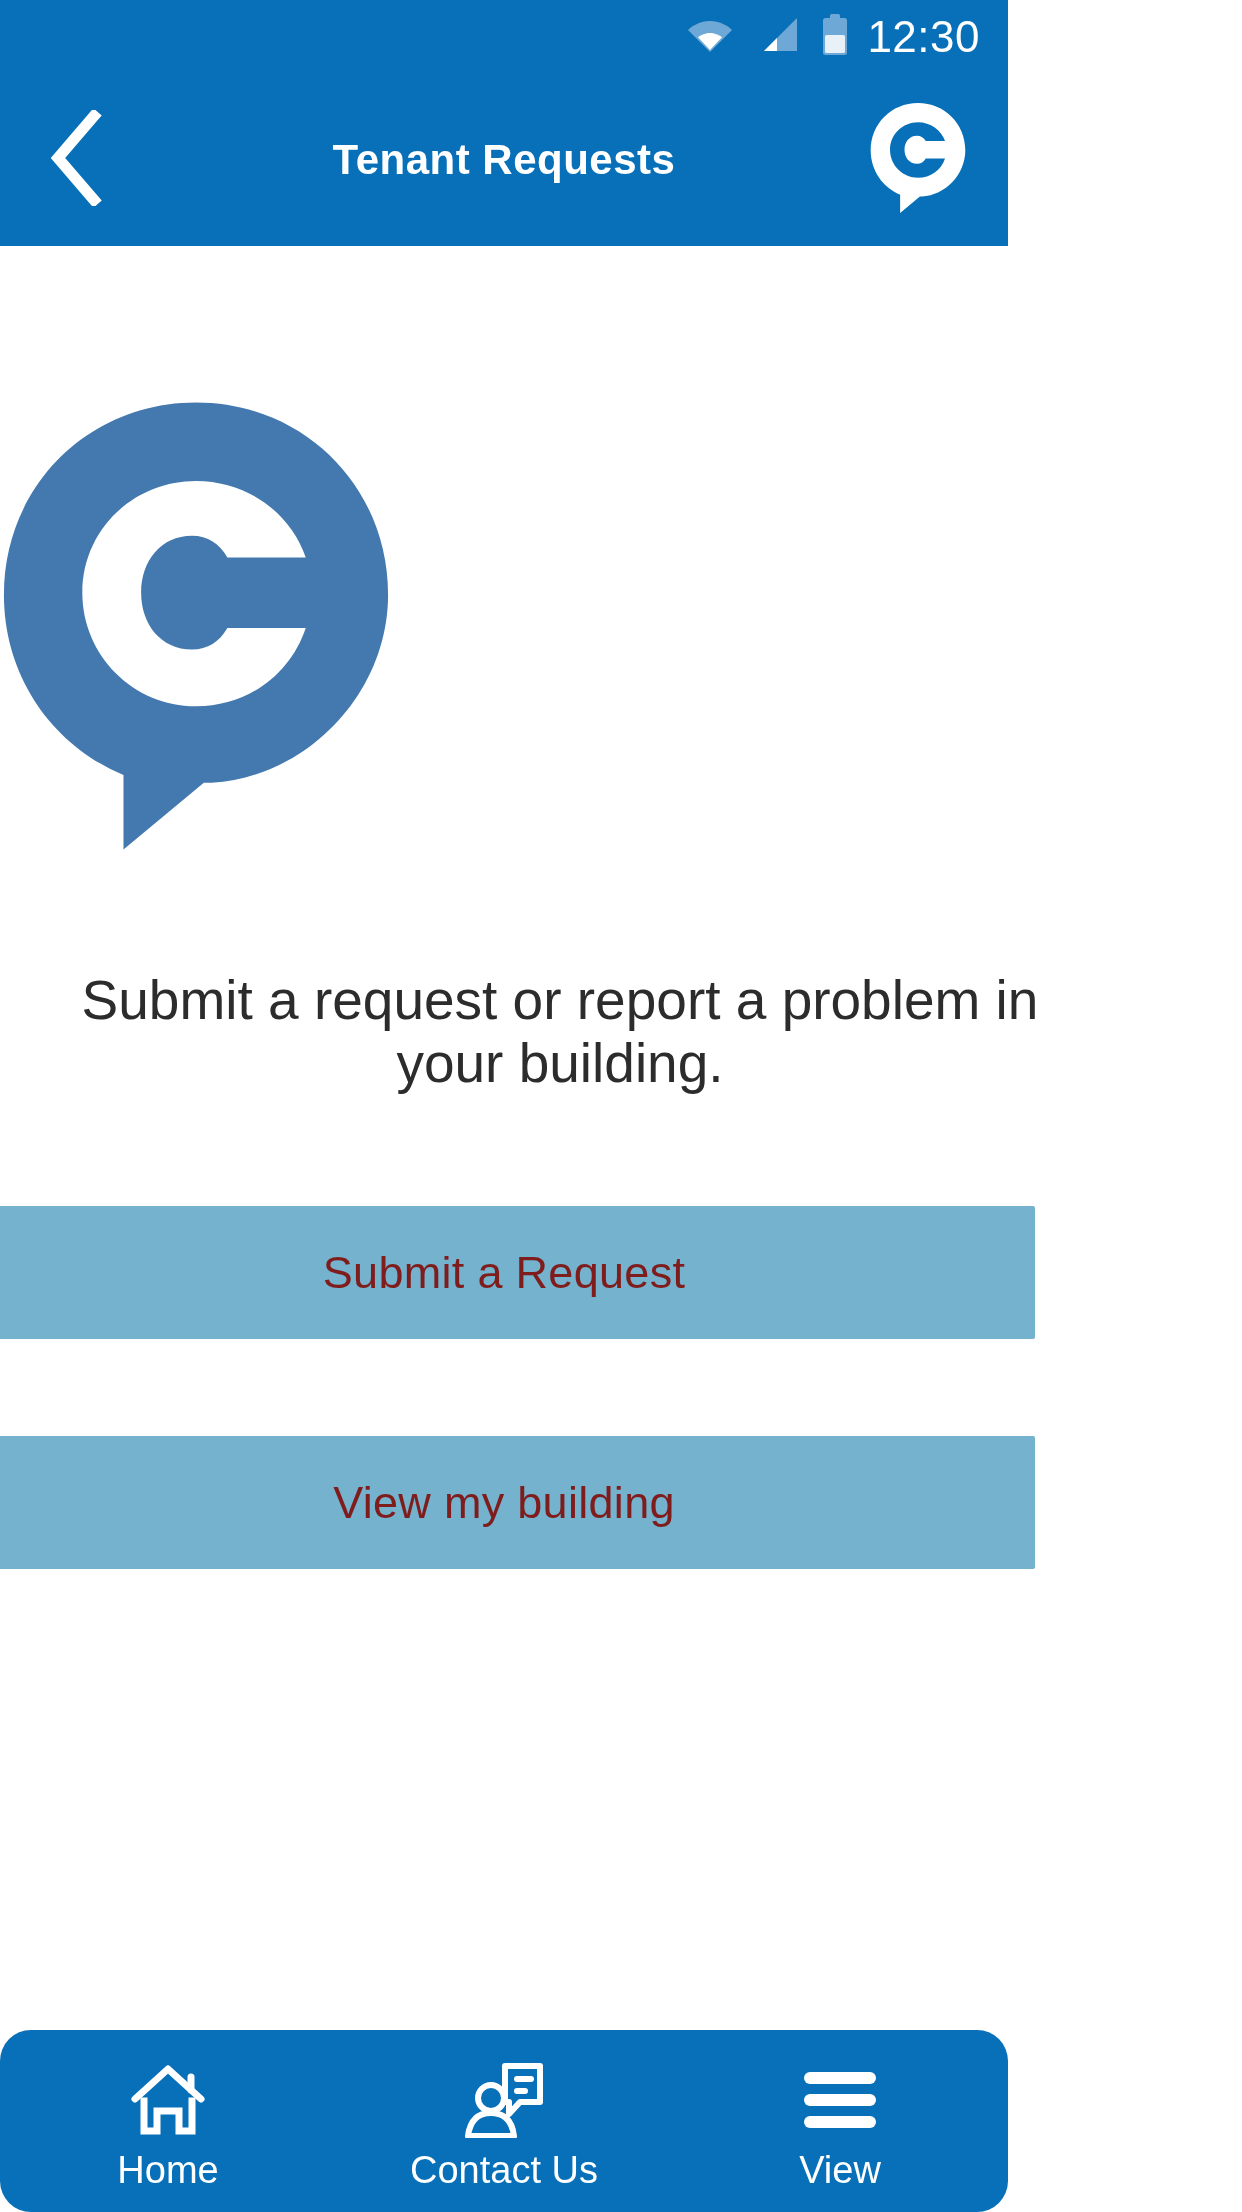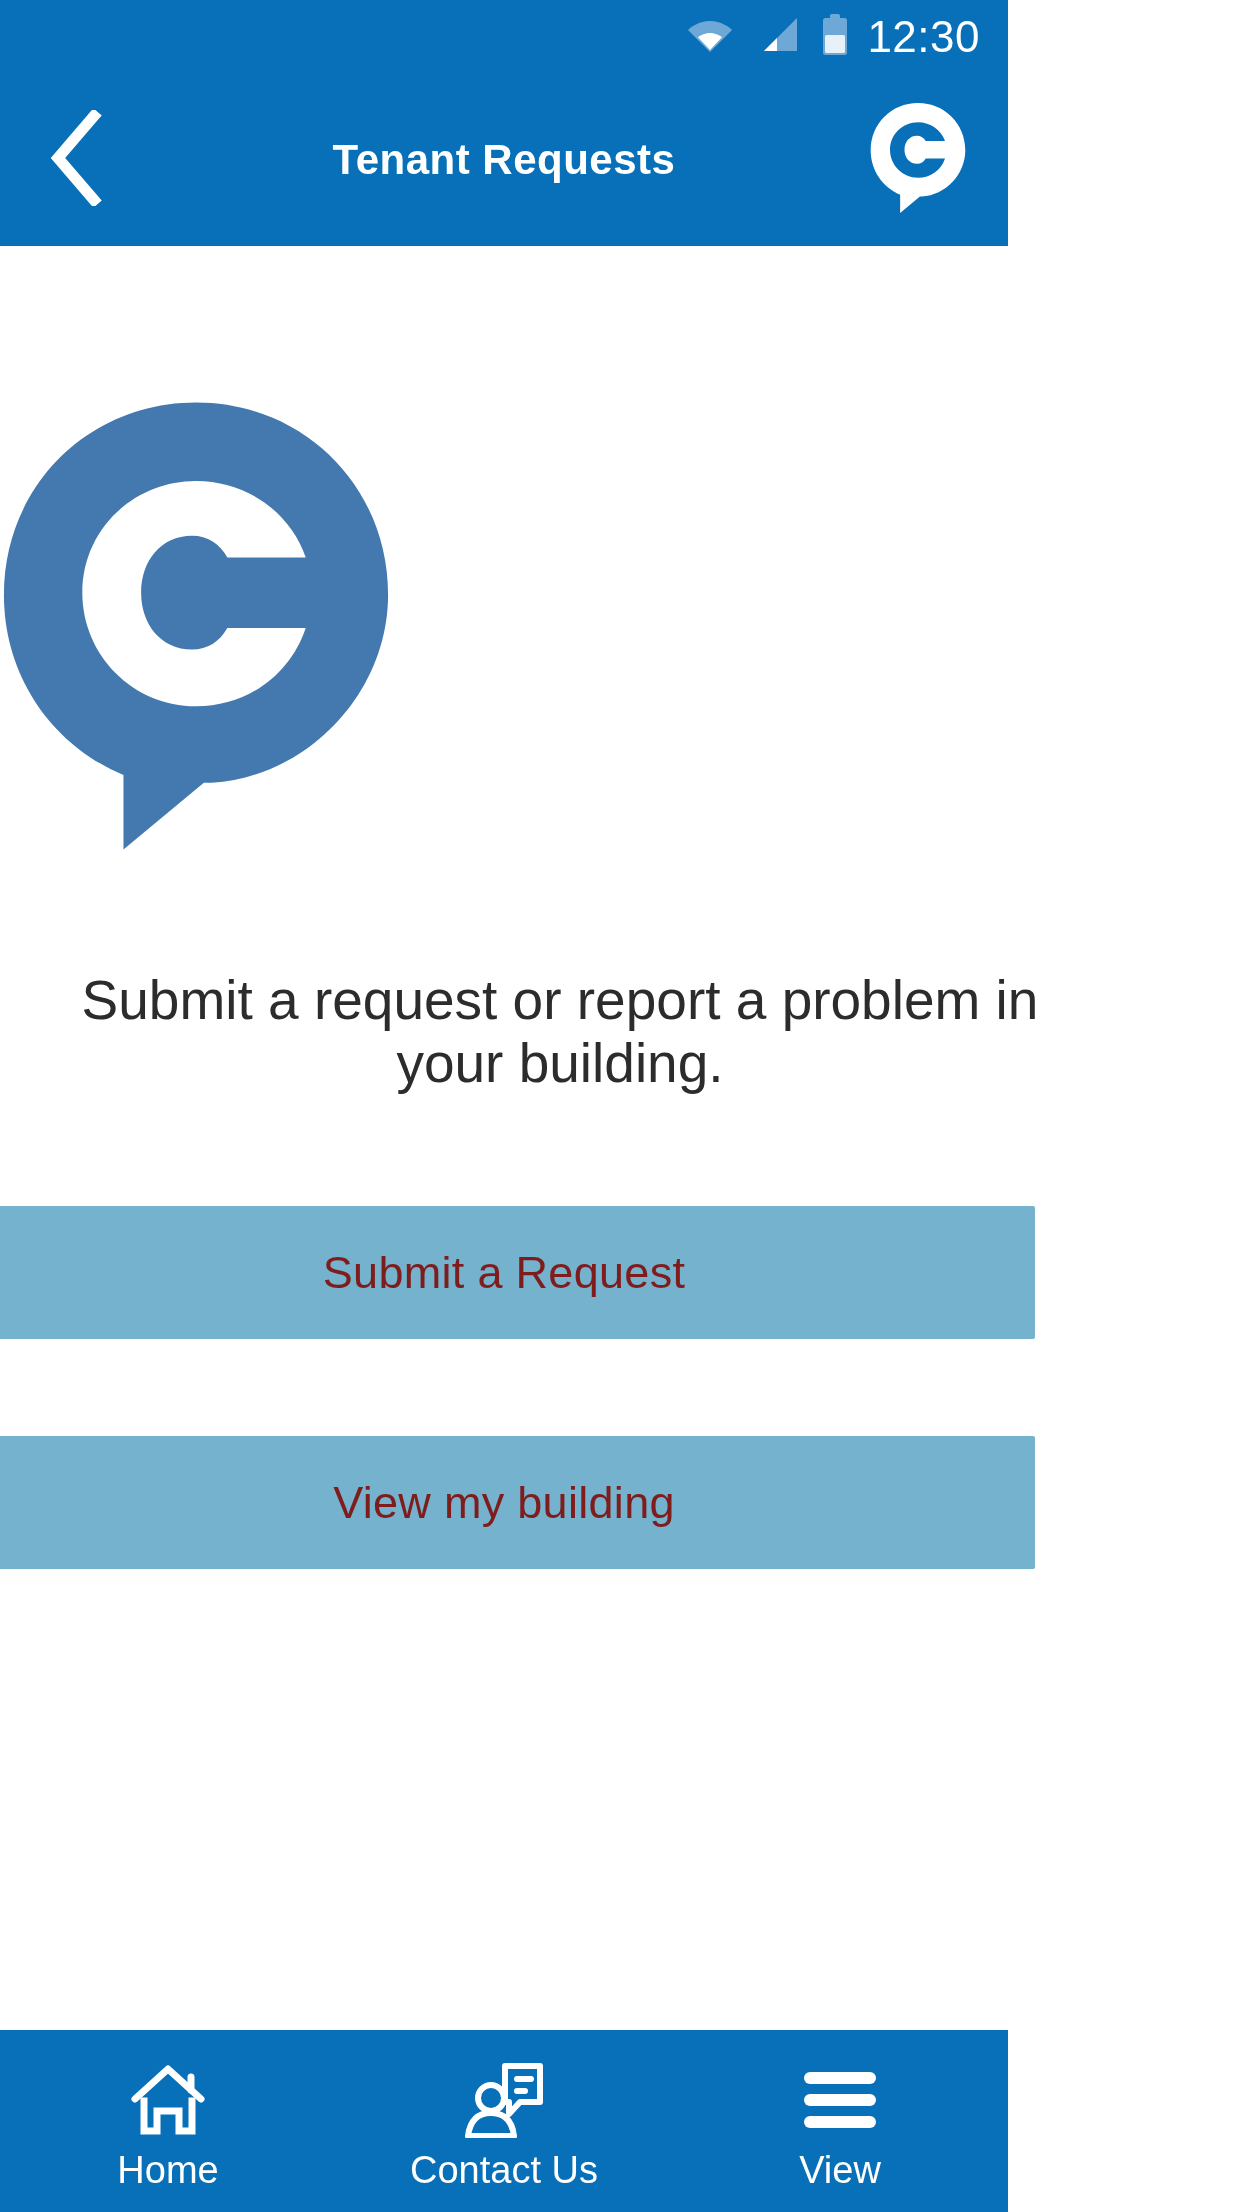--- a/index.html
+++ b/index.html
@@ -141,20 +141,21 @@
   }
   .action-btn + .action-btn { margin-top: 97px; }
 
   
   .bottom-nav {
     height: 182px;
     background: #0770b8;
     display: flex;
     align-items: stretch;
     flex: 0 0 auto;
+    border-radius: 31px;
   }
   .nav-item {
     flex: 1 1 0;
     display: flex;
     flex-direction: column;
     align-items: center;
     justify-content: center;
     gap: 12px;
     cursor: pointer;
     padding-top: 8px;

